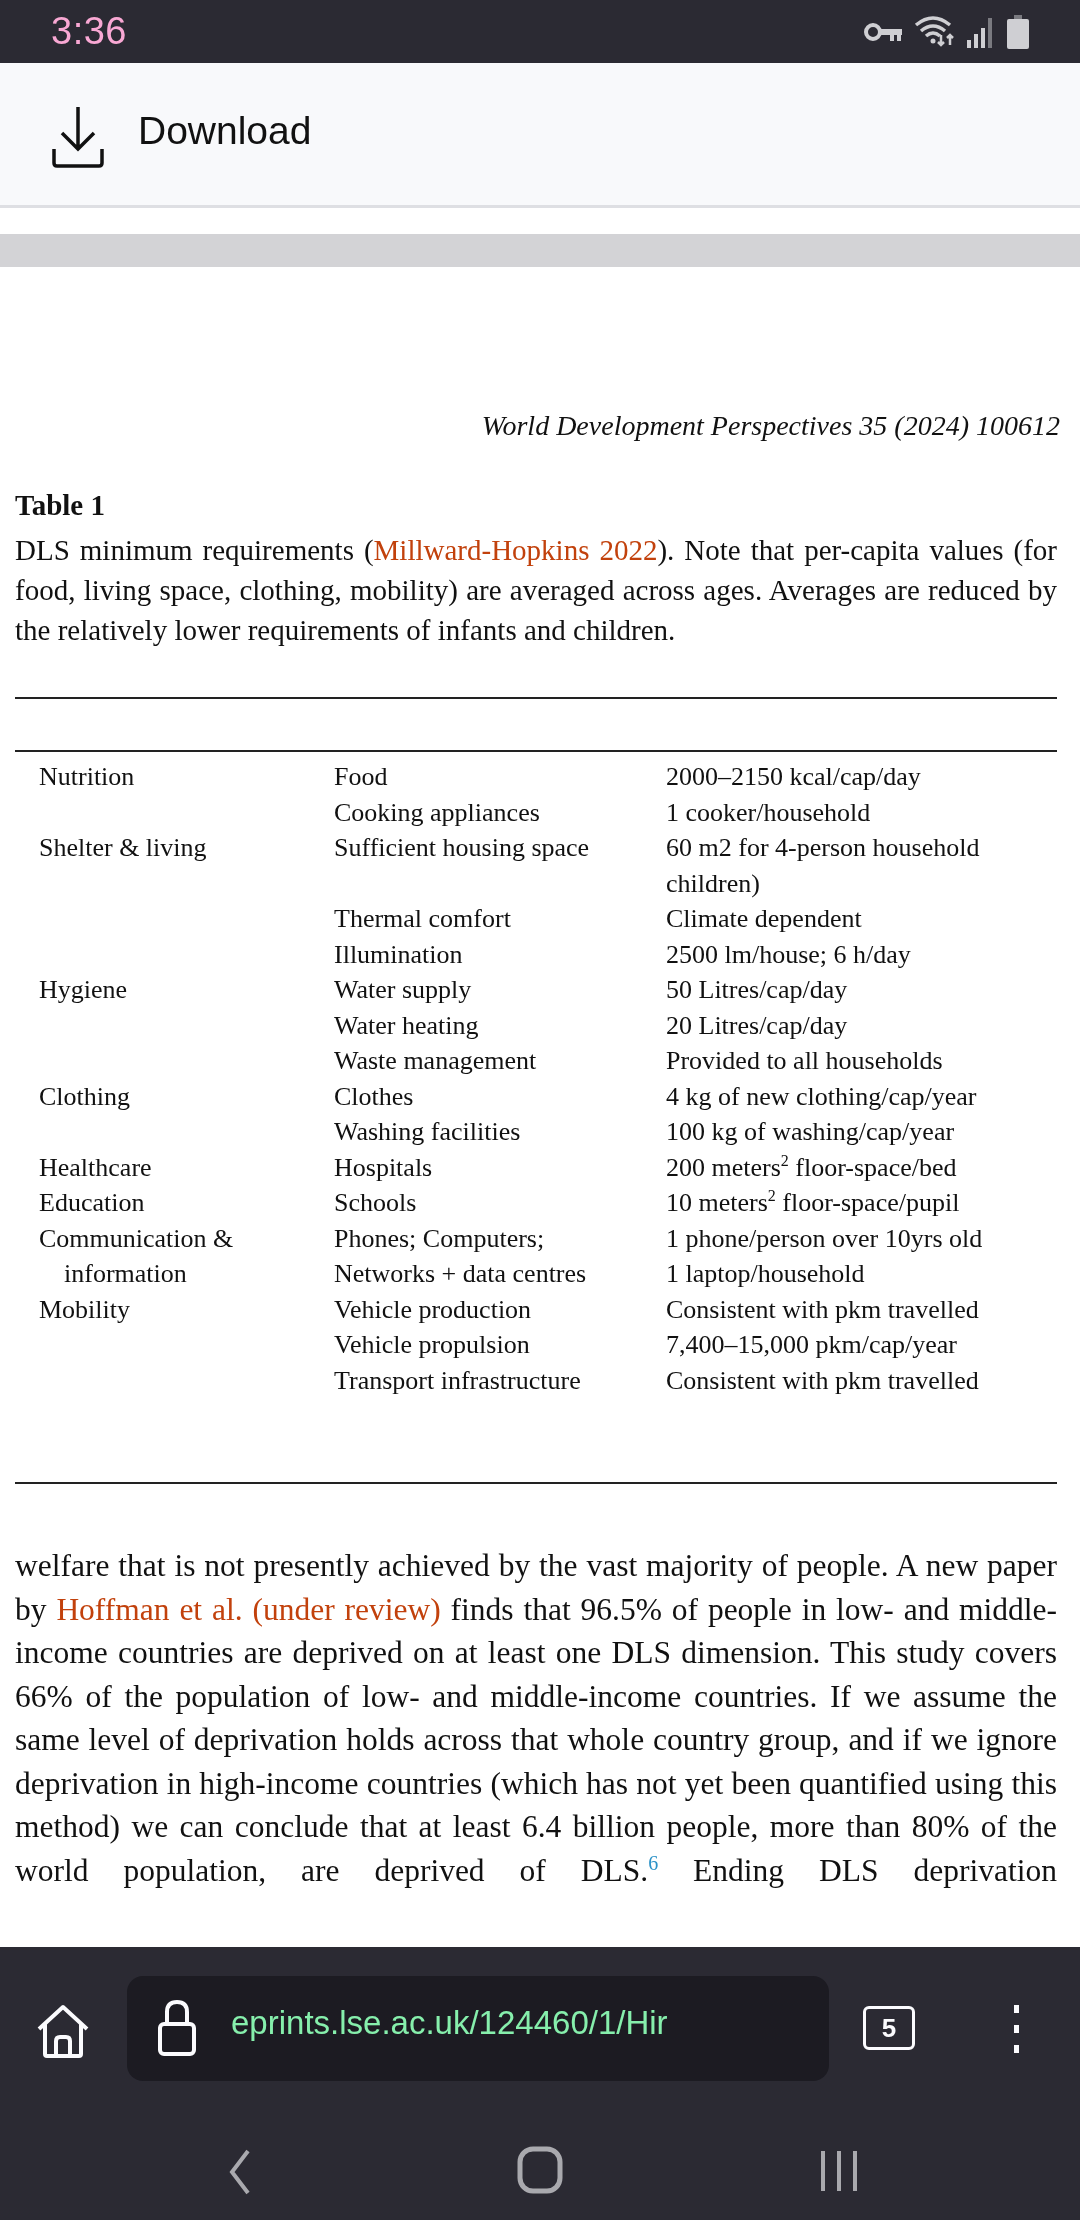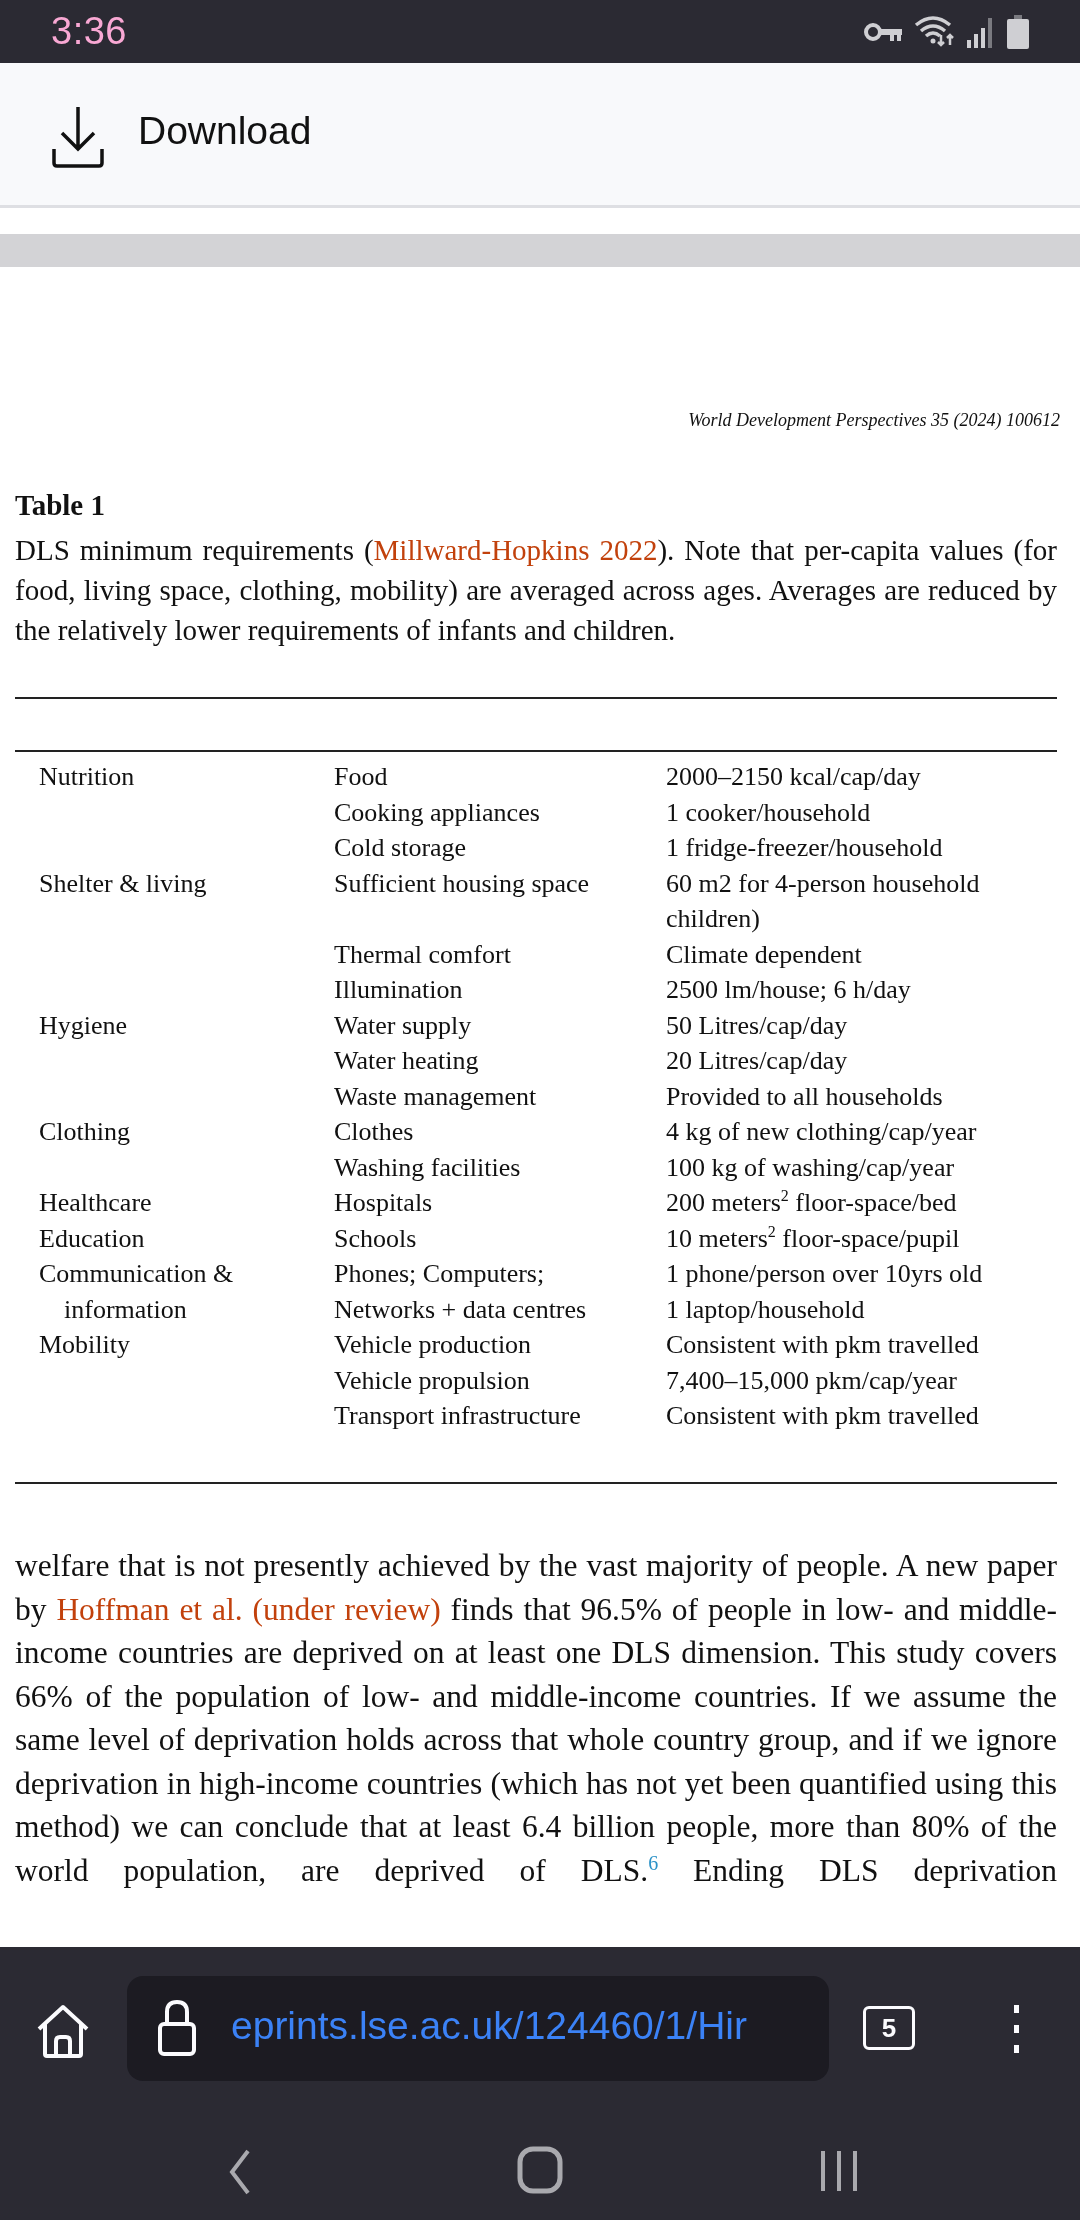--- a/index.html
+++ b/index.html
@@ -14,21 +14,21 @@
 
   
   .download-bar { position: absolute; left: 0; top: 63px; width: 1080px; height: 145px; background: #f8f9fb; border-bottom: 3px solid #dedfe3; }
   .download-icon { position: absolute; left: 50px; top: 42px; width: 56px; height: 64px; }
   .download-label { position: absolute; left: 138px; top: 46px; font-family: "Liberation Sans", sans-serif; font-size: 39px; color: #111; }
 
   .gray-band { position: absolute; left: 0; top: 234px; width: 1080px; height: 33px; background: #d3d3d6; }
 
   
   .doc { position: absolute; left: 0; top: 267px; width: 1080px; height: 1680px; background: #fff; overflow: hidden; }
-  .journal-ref { position: absolute; right: 20px; top: 143px; font-style: italic; font-size: 18px; color: #111; text-align: center; }
+  .journal-ref { position: absolute; right: 20px; top: 143px; font-style: italic; font-size: 28px; color: #111; text-align: center; }
   .table-title { position: absolute; left: 15px; top: 222px; font-weight: bold; font-size: 29px; }
   .table-caption { position: absolute; left: 15px; top: 263px; width: 1042px; font-size: 29px; line-height: 40px; text-align: justify; text-align-last: left; }
   .link { color: #c2410c; }
 
   .rule { position: absolute; left: 15px; width: 1042px; background: #222; }
   .rule.top { top: 430px; height: 2px; }
   .rule.head { top: 483px; height: 2px; }
   .rule.bottom { top: 1215px; height: 2px; }
 
   .thead { position: absolute; left: 0; top: 440px; width: 1080px; height: 40px; font-weight: bold; font-size: 26px; }
@@ -44,21 +44,21 @@
   sup { font-size: 16px; vertical-align: super; line-height: 0; }
 
   .body-text { position: absolute; left: 15px; top: 1277px; width: 1042px; font-size: 31.5px; line-height: 43.5px; text-align: justify; text-align-last: justify; }
   .body-text sup { font-size: 20px; color: #2d93c8; }
 
   
   .browser-bar { position: absolute; left: 0; top: 1947px; width: 1080px; height: 273px; background: #2b2a33; }
   .home-btn { position: absolute; left: 34px; top: 56px; width: 58px; height: 56px; }
   .url-bar { position: absolute; left: 127px; top: 29px; width: 702px; height: 105px; background: #1c1b22; border-radius: 16px; overflow: hidden; }
   .lock-icon { position: absolute; left: 30px; top: 22px; width: 40px; height: 60px; }
-  .url-text { position: absolute; left: 104px; top: 28px; font-family: "Liberation Sans", sans-serif; font-size: 39px; color: #3b82f6; white-space: nowrap; }
+  .url-text { position: absolute; left: 104px; top: 28px; font-family: "Liberation Sans", sans-serif; font-size: 33px; color: #86efac; white-space: nowrap; }
   .tabs-btn { position: absolute; left: 863px; top: 59px; width: 52px; height: 44px; border: 3px solid #fbfbfe; border-radius: 6px; color: #fbfbfe; font-family: "Liberation Sans", sans-serif; font-weight: bold; font-size: 26px; text-align: center; line-height: 38px; }
   .menu-btn { position: absolute; left: 1005px; top: 56px; width: 24px; height: 52px; }
   .nav-bar { position: absolute; left: 0; top: 178px; width: 1080px; height: 95px; }
   .nav-back { position: absolute; left: 222px; top: 22px; width: 34px; height: 50px; }
   .nav-home { position: absolute; left: 515px; top: 20px; width: 50px; height: 50px; }
   .nav-recent { position: absolute; left: 815px; top: 22px; width: 48px; height: 48px; }
 </style>
 </head>
 <body>
 
@@ -113,25 +113,20 @@
   <div class="tbody" id="tbody">
       <div class="trow">
         <span class="c1">Nutrition</span>
         <span class="c2">Food</span>
         <span class="c3">2000–2150 kcal/cap/day</span>
       </div>
       <div class="trow">
         <span class="c1"></span>
         <span class="c2">Cooking appliances</span>
         <span class="c3">1 cooker/household</span>
-      </div>
-      <div class="trow">
-        <span class="c1"></span>
-        <span class="c2">Cold storage</span>
-        <span class="c3">1 fridge-freezer/household</span>
       </div>
       <div class="trow">
         <span class="c1">Shelter &amp; living</span>
         <span class="c2">Sufficient housing space</span>
         <span class="c3">60 m2 for 4-person household</span>
       </div>
       <div class="trow">
         <span class="c1"></span>
         <span class="c2"></span>
         <span class="c3">children)</span>

